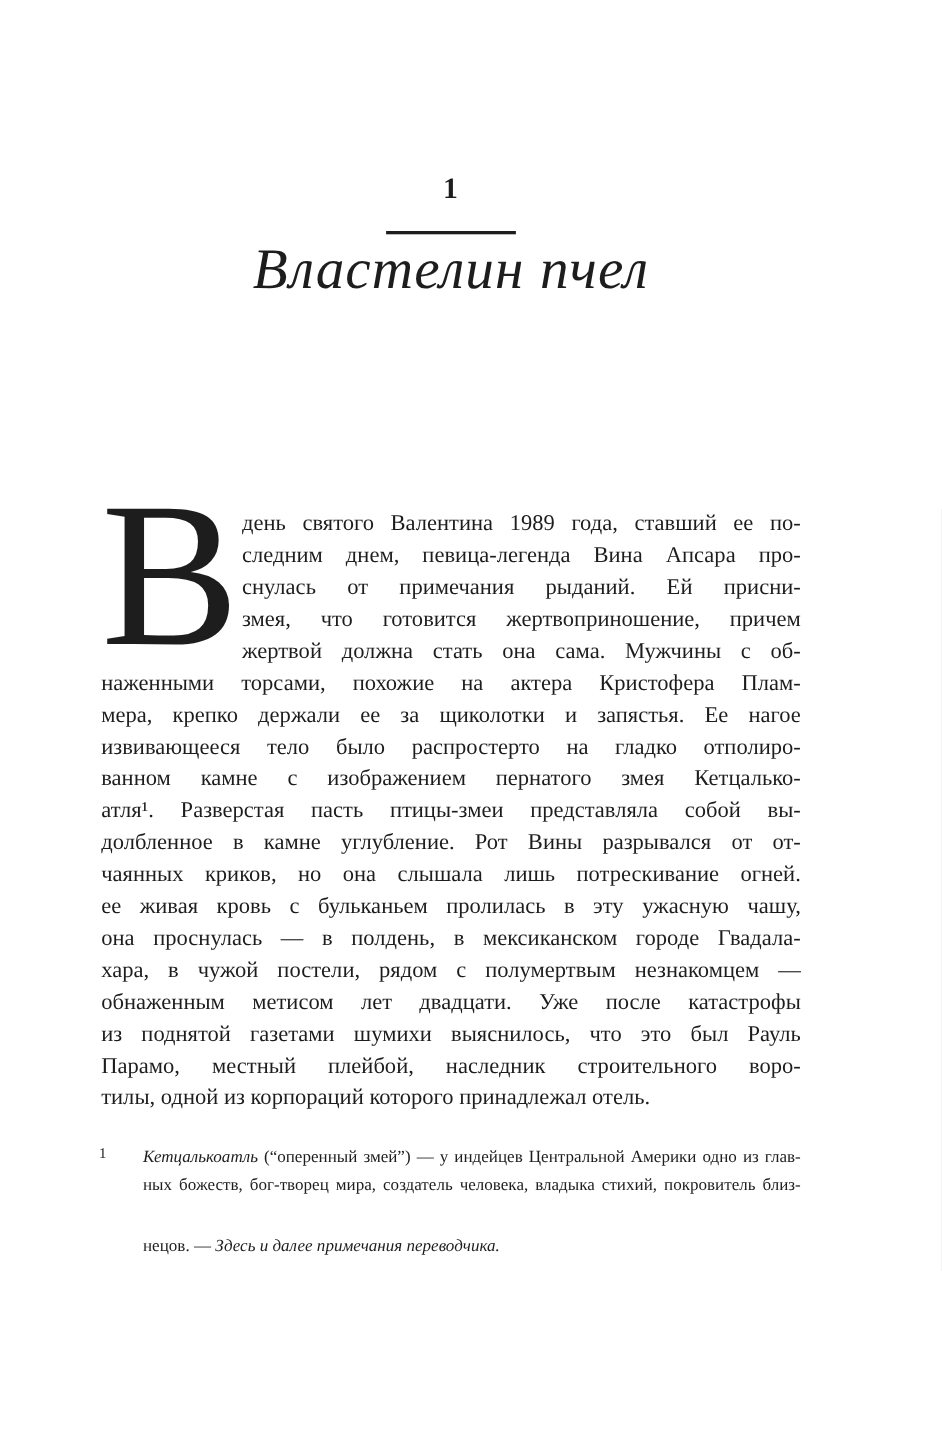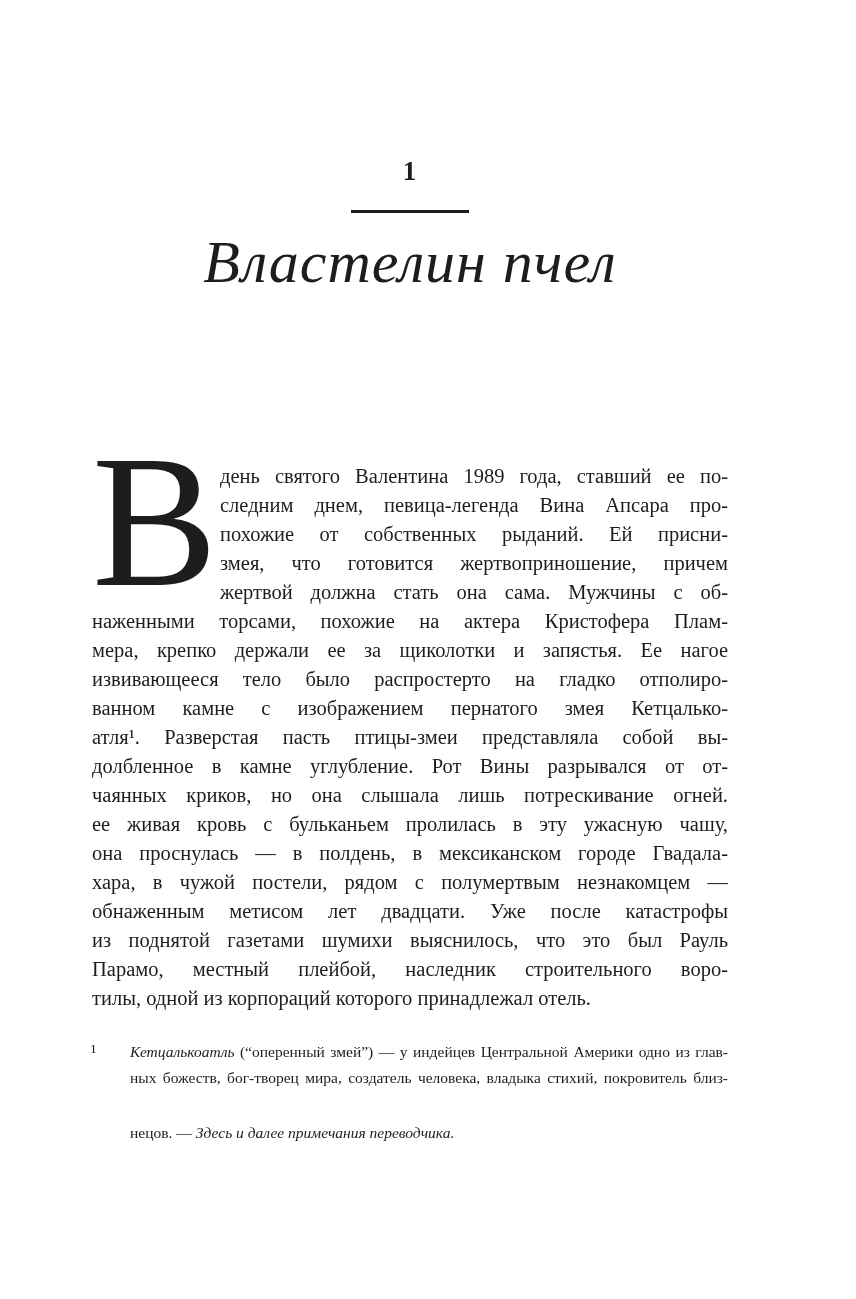--- a/index.html
+++ b/index.html
@@ -19,23 +19,23 @@
   }
   .chapter-num{
     font-size:27px;font-weight:700;line-height:1;
     letter-spacing:1px;
   }
   .chapter-rule{
     width:118px;height:3px;background:#1d1d1d;
     margin:25px auto 0 auto;
   }
   .chapter-title{
-    margin-top:16px;
+    margin-top:4px;
     font-style:italic;
-    font-size:60px;line-height:1.1;
+    font-size:52px;line-height:1.1;
     letter-spacing:1px;
     white-space:nowrap;
   }
   
   .body-text{
     position:absolute;left:92px;top:462px;width:636px;
     font-size:20.5px;line-height:29px;
   }
   .dropcap{
     position:absolute;left:0;top:-34px;
@@ -85,21 +85,21 @@
   <div class="heading">
     <div class="chapter-num">1</div>
     <div class="chapter-rule"></div>
     <div class="chapter-title">Властелин пчел</div>
   </div>
 
   <div class="body-text">
     <span class="dropcap">В</span>
     <div class="bline ind">день святого Валентина 1989 года, ставший ее по-</div>
     <div class="bline ind">следним днем, певица-легенда Вина Апсара про-</div>
-    <div class="bline ind">похожие от собственных рыданий. Ей присни-</div>
+    <div class="bline ind">снулась от примечания рыданий. Ей присни-</div>
     <div class="bline ind">змея, что готовится жертвоприношение, причем</div>
     <div class="bline ind">жертвой должна стать она сама. Мужчины с об-</div>
     <div class="bline">наженными торсами, похожие на актера Кристофера Плам-</div>
     <div class="bline">мера, крепко держали ее за щиколотки и запястья. Ее нагое</div>
     <div class="bline">извивающееся тело было распростерто на гладко отполиро-</div>
     <div class="bline">ванном камне с изображением пернатого змея Кетцалько-</div>
     <div class="bline">атля¹. Разверстая пасть птицы-змеи представляла собой вы-</div>
     <div class="bline">долбленное в камне углубление. Рот Вины разрывался от от-</div>
     <div class="bline">чаянных криков, но она слышала лишь потрескивание огней.</div>
     <div class="bline">ее живая кровь с бульканьем пролилась в эту ужасную чашу,</div>

